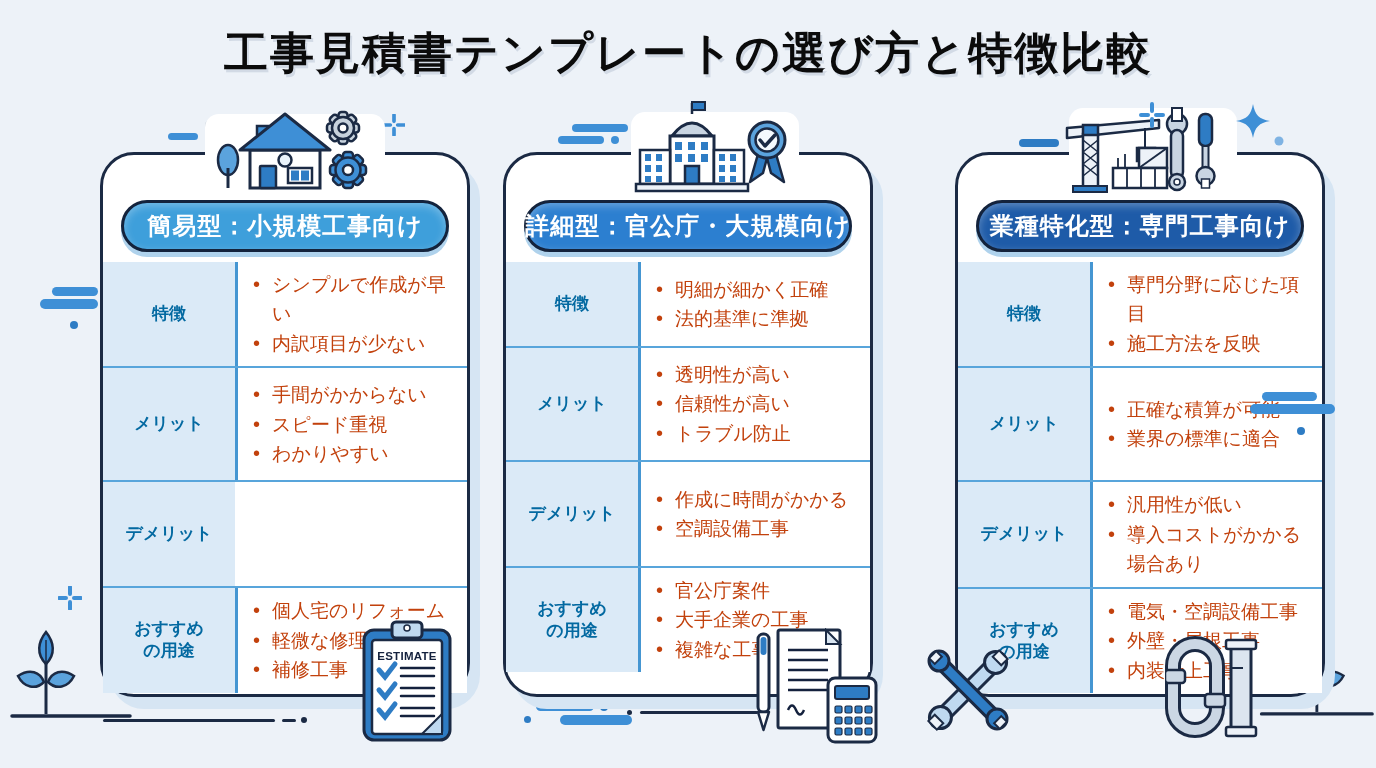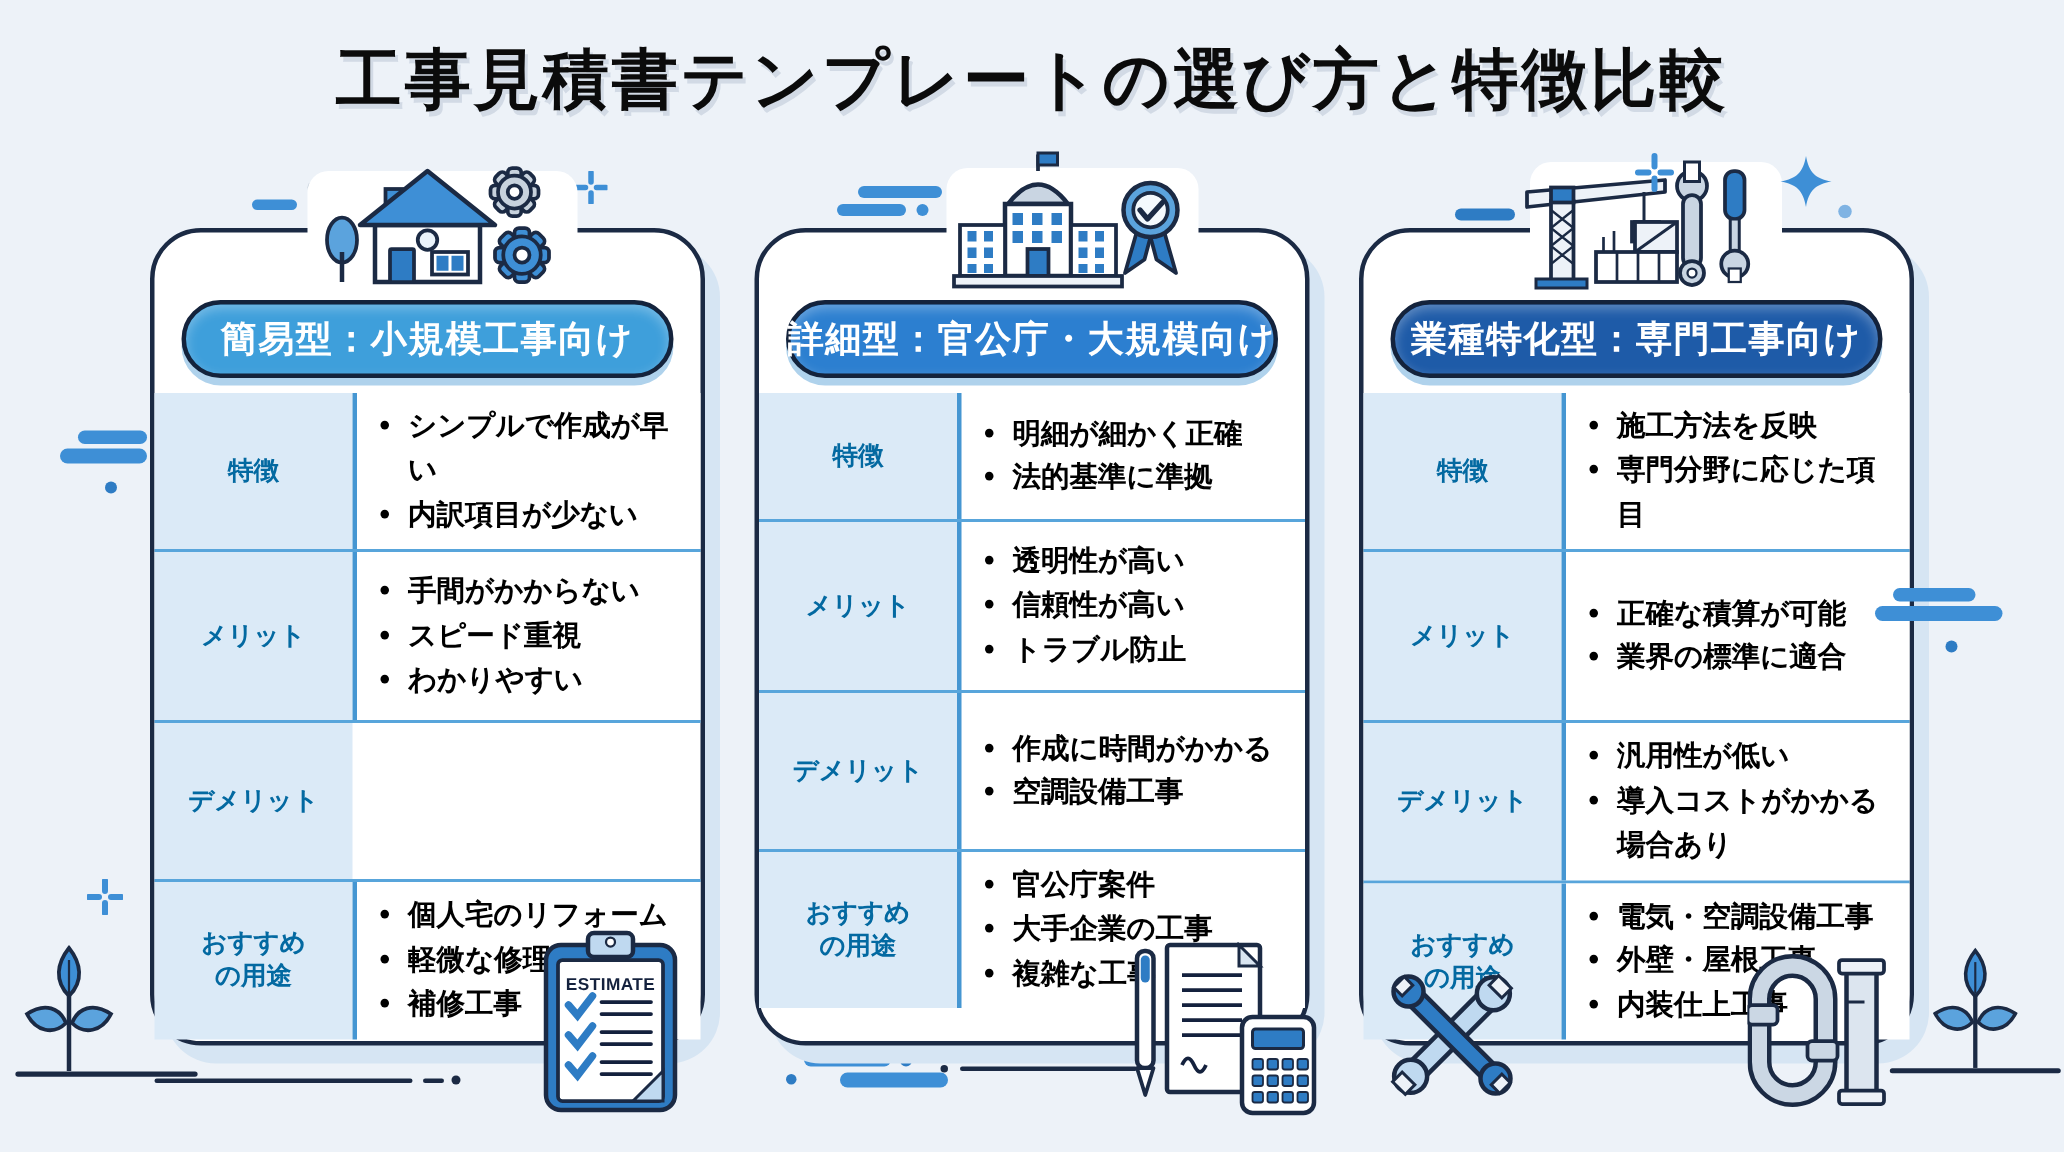--- a/index.html
+++ b/index.html
@@ -27,21 +27,21 @@
     position:absolute;top:24px;left:0;width:100%;
     text-align:center;font-size:44px;font-weight:800;
     letter-spacing:2px;color:#0B0B0B;
     text-shadow:2px 3px 0 rgba(160,175,195,.35);
   }
   .card{
     position:absolute;top:152px;width:370px;height:545px;
     background:#fff;border:3px solid var(--navy);border-radius:34px;
     box-shadow:10px 12px 0 var(--shadow);
   }
-  .card1{left:100px;} .card2{left:503px;} .card3{left:906px;}
+  .card1{left:100px;} .card2{left:503px;} .card3{left:955px;}
   .top-icon{position:absolute;top:-57px;left:-3px;width:370px;height:100px;pointer-events:none;}
   .pill{
     margin:45px 18px 10px 18px;height:52px;border-radius:26px;
     border:3px solid #14233C;
     display:flex;align-items:center;justify-content:center;
     color:#fff;font-size:24px;font-weight:800;letter-spacing:1px;
     box-shadow:0 5px 0 #AFD2EC, inset 0 3px 8px rgba(255,255,255,.30);
     white-space:nowrap;
   }
   .rows{display:flex;flex-direction:column;}
@@ -54,21 +54,21 @@
     font-size:17px;font-weight:800;color:#0369a1;line-height:1.3;
   }
   .r4 .lab span{display:inline-block;max-width:84px;}
   .cnt{
     flex:1;border-left:3px solid var(--vline);background:#fff;
     display:flex;align-items:center;padding:8px 8px 8px 14px;
   }
   .cnt ul{list-style:none;}
   .cnt li{
     position:relative;padding-left:20px;
-    font-size:19px;font-weight:700;line-height:1.55;color:#000000;
+    font-size:19px;font-weight:400;line-height:1.55;color:#c2410c;
   }
   .cnt li::before{content:"•";position:absolute;left:1px;top:-1px;font-size:20px;}
   
   .bar{position:absolute;background:var(--blue);border-radius:99px;}
   .dot{position:absolute;background:var(--mblue);border-radius:50%;} .dot.gray{background:#C4CFDA;} .dot.dark{background:var(--navy);}
   .dline{position:absolute;height:3px;background:var(--navy);border-radius:2px;}
   .deco-svg{position:absolute;pointer-events:none;}
 </style>
 </head>
 <body>
@@ -340,22 +340,22 @@
   <div class="pill" style="background: rgb(30, 91, 168);">
     <span>業種特化型：専門工事向け</span>
   </div>
   <div class="rows">
     <div class="row r1">
       <div class="lab">
           <span>特徴</span>
         </div>
       <div class="cnt">
           <ul>
+        <li>専門分野に応じた項目</li>
         <li>施工方法を反映</li>
-        <li>専門分野に応じた項目</li>
       </ul>
         </div>
     </div>
     <div class="row r2">
       <div class="lab">
           <span>メリット</span>
         </div>
       <div class="cnt">
           <ul>
         <li>正確な積算が可能</li>

